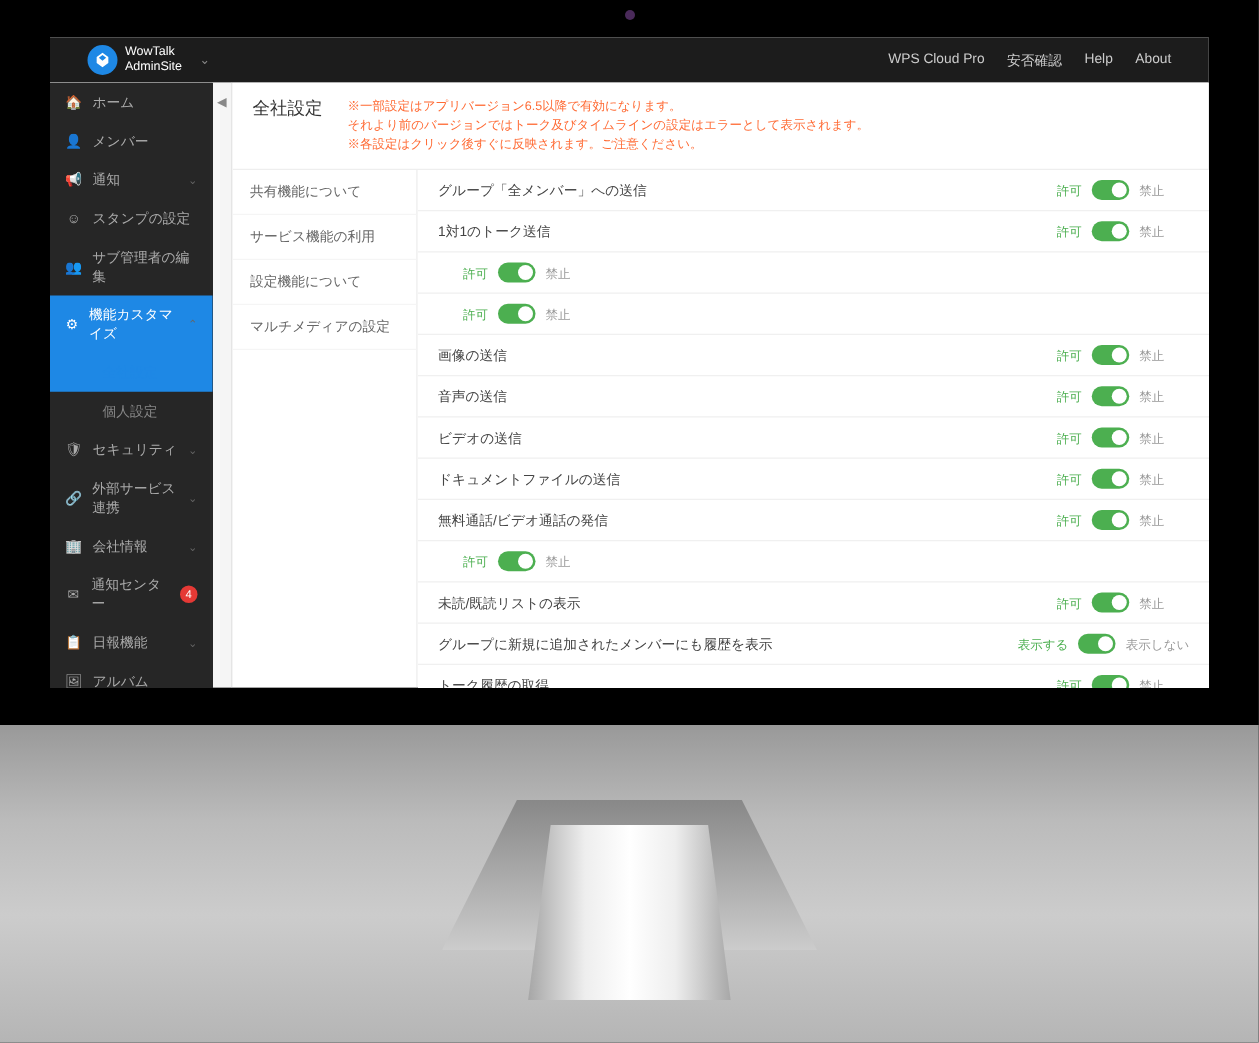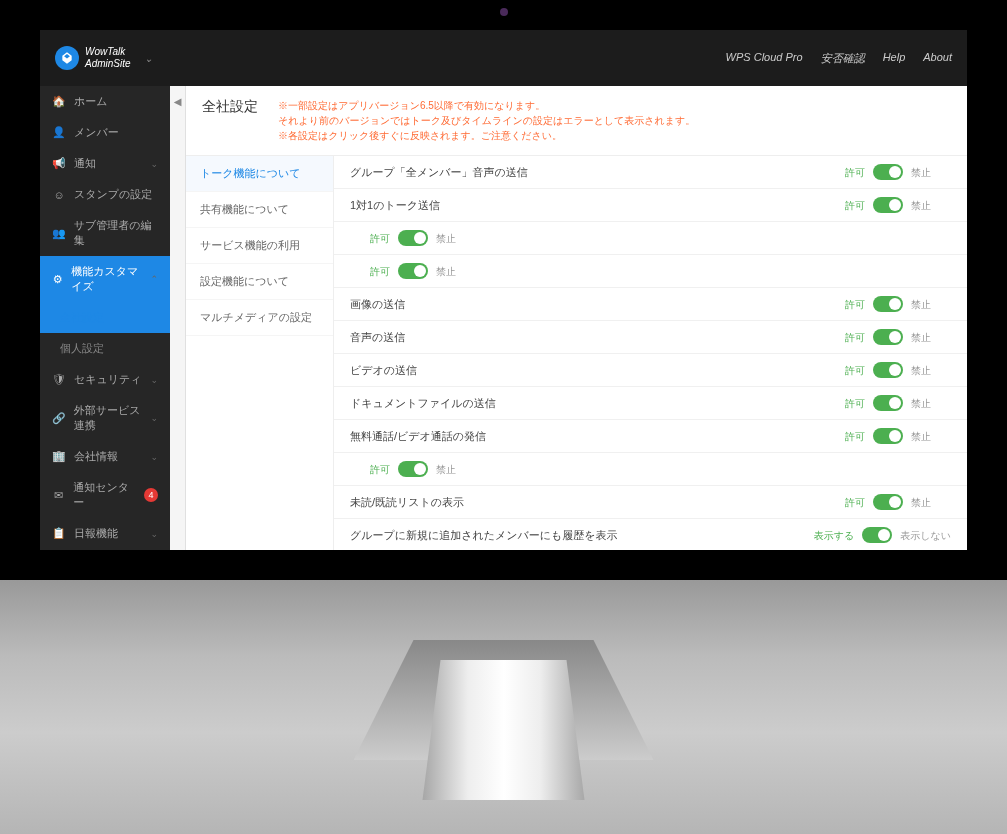--- a/index.html
+++ b/index.html
@@ -3,37 +3,37 @@
   <meta charset="utf-8">
   <style>
     * { margin: 0; padding: 0; box-sizing: border-box; }
     body { font-family: -apple-system, BlinkMacSystemFont, "Segoe UI", sans-serif; background: #000; width: 1007px; height: 834px; overflow: hidden; position: relative; }
     
     .monitor-frame { width: 1007px; height: 580px; background: #000; position: relative; }
     .webcam { position: absolute; top: 8px; left: 50%; transform: translateX(-50%); width: 8px; height: 8px; border-radius: 50%; background: #4a2a5a; }
     
     .screen { position: absolute; top: 30px; left: 40px; right: 40px; bottom: 30px; background: #fff; display: flex; flex-direction: column; }
     
-    .topbar { background: #1c1c1c; height: 56px; display: flex; align-items: center; padding: 0 15px; color: #fff; font-size: 11px; font-style: italic; }
+    .topbar { background: #1c1c1c; height: 36px; display: flex; align-items: center; padding: 0 30px; color: #fff; font-size: 11px; }
     .logo { display: flex; align-items: center; gap: 6px; }
     .logo-icon { width: 24px; height: 24px; background: #1e88e5; border-radius: 50%; display: flex; align-items: center; justify-content: center; }
     .logo-icon svg { width: 14px; height: 14px; fill: #fff; }
     .logo-text { font-size: 10px; line-height: 1.2; }
     .logo-chevron { margin-left: 8px; font-size: 10px; color: #888; }
     .topbar-right { margin-left: auto; display: flex; gap: 18px; }
     .topbar-link { color: #ccc; cursor: pointer; }
     
     .main { flex: 1; display: flex; overflow: hidden; }
     
     .sidebar { width: 130px; background: #262626; color: #aaa; font-size: 11px; display: flex; flex-direction: column; overflow-y: auto; }
     .sidebar-item { padding: 8px 12px; display: flex; align-items: center; gap: 8px; cursor: pointer; position: relative; }
     .sidebar-item.active { background: #1e88e5; color: #fff; }
     .sidebar-item .icon { width: 14px; height: 14px; display: flex; align-items: center; justify-content: center; font-size: 11px; }
     .sidebar-item .chev { margin-left: auto; font-size: 9px; color: #666; }
-    .sidebar-sub { padding-left: 20px; color: #888; text-align: center; }
+    .sidebar-sub { padding-left: 42px; color: #888; text-align: center; }
     .sidebar-sub.active { color: #1e88e5; }
     .badge-dot { background: #e53935; color: #fff; border-radius: 8px; min-width: 14px; height: 14px; font-size: 9px; display: flex; align-items: center; justify-content: center; margin-left: auto; }
     
     .collapse-tab { width: 16px; background: #f5f5f5; border-right: 1px solid #e0e0e0; display: flex; align-items: flex-start; justify-content: center; padding-top: 10px; color: #888; font-size: 10px; cursor: pointer; }
     
     .content { flex: 1; background: #f9f9f9; display: flex; flex-direction: column; overflow: hidden; }
     .content-header { background: #fff; padding: 12px 16px; display: flex; align-items: flex-start; gap: 20px; border-bottom: 1px solid #eee; }
     .content-title { font-size: 14px; font-weight: 500; color: #333; white-space: nowrap; }
     .content-warnings { font-size: 10px; color: #ff6b35; line-height: 1.5; }
     
@@ -157,29 +157,28 @@
         <div class="content-header">
           <div class="content-title">全社設定</div>
           <div class="content-warnings">
             <div>※一部設定はアプリバージョン6.5以降で有効になります。</div>
             <div>それより前のバージョンではトーク及びタイムラインの設定はエラーとして表示されます。</div>
             <div>※各設定はクリック後すぐに反映されます。ご注意ください。</div>
           </div>
         </div>
         <div class="content-body">
           <div class="tab-list">
-            <div class="tab-item active">トーク機能について</div>
             <div class="tab-item">共有機能について</div>
             <div class="tab-item">サービス機能の利用</div>
             <div class="tab-item">設定機能について</div>
             <div class="tab-item">マルチメディアの設定</div>
           </div>
           <div class="settings-list" id="settings-list">
               <div class="setting-row">
-                <div class="setting-label">グループ「全メンバー」音声の送信</div>
+                <div class="setting-label">グループ「全メンバー」への送信</div>
                 <div class="toggle-wrap">
                   <span class="toggle-text on">許可</span>
                   <div class="toggle"></div>
                   <span class="toggle-text off">禁止</span>
                 </div>
               </div>
               <div class="setting-row">
                 <div class="setting-label">1対1のトーク送信</div>
                 <div class="toggle-wrap">
                   <span class="toggle-text on">許可</span>

